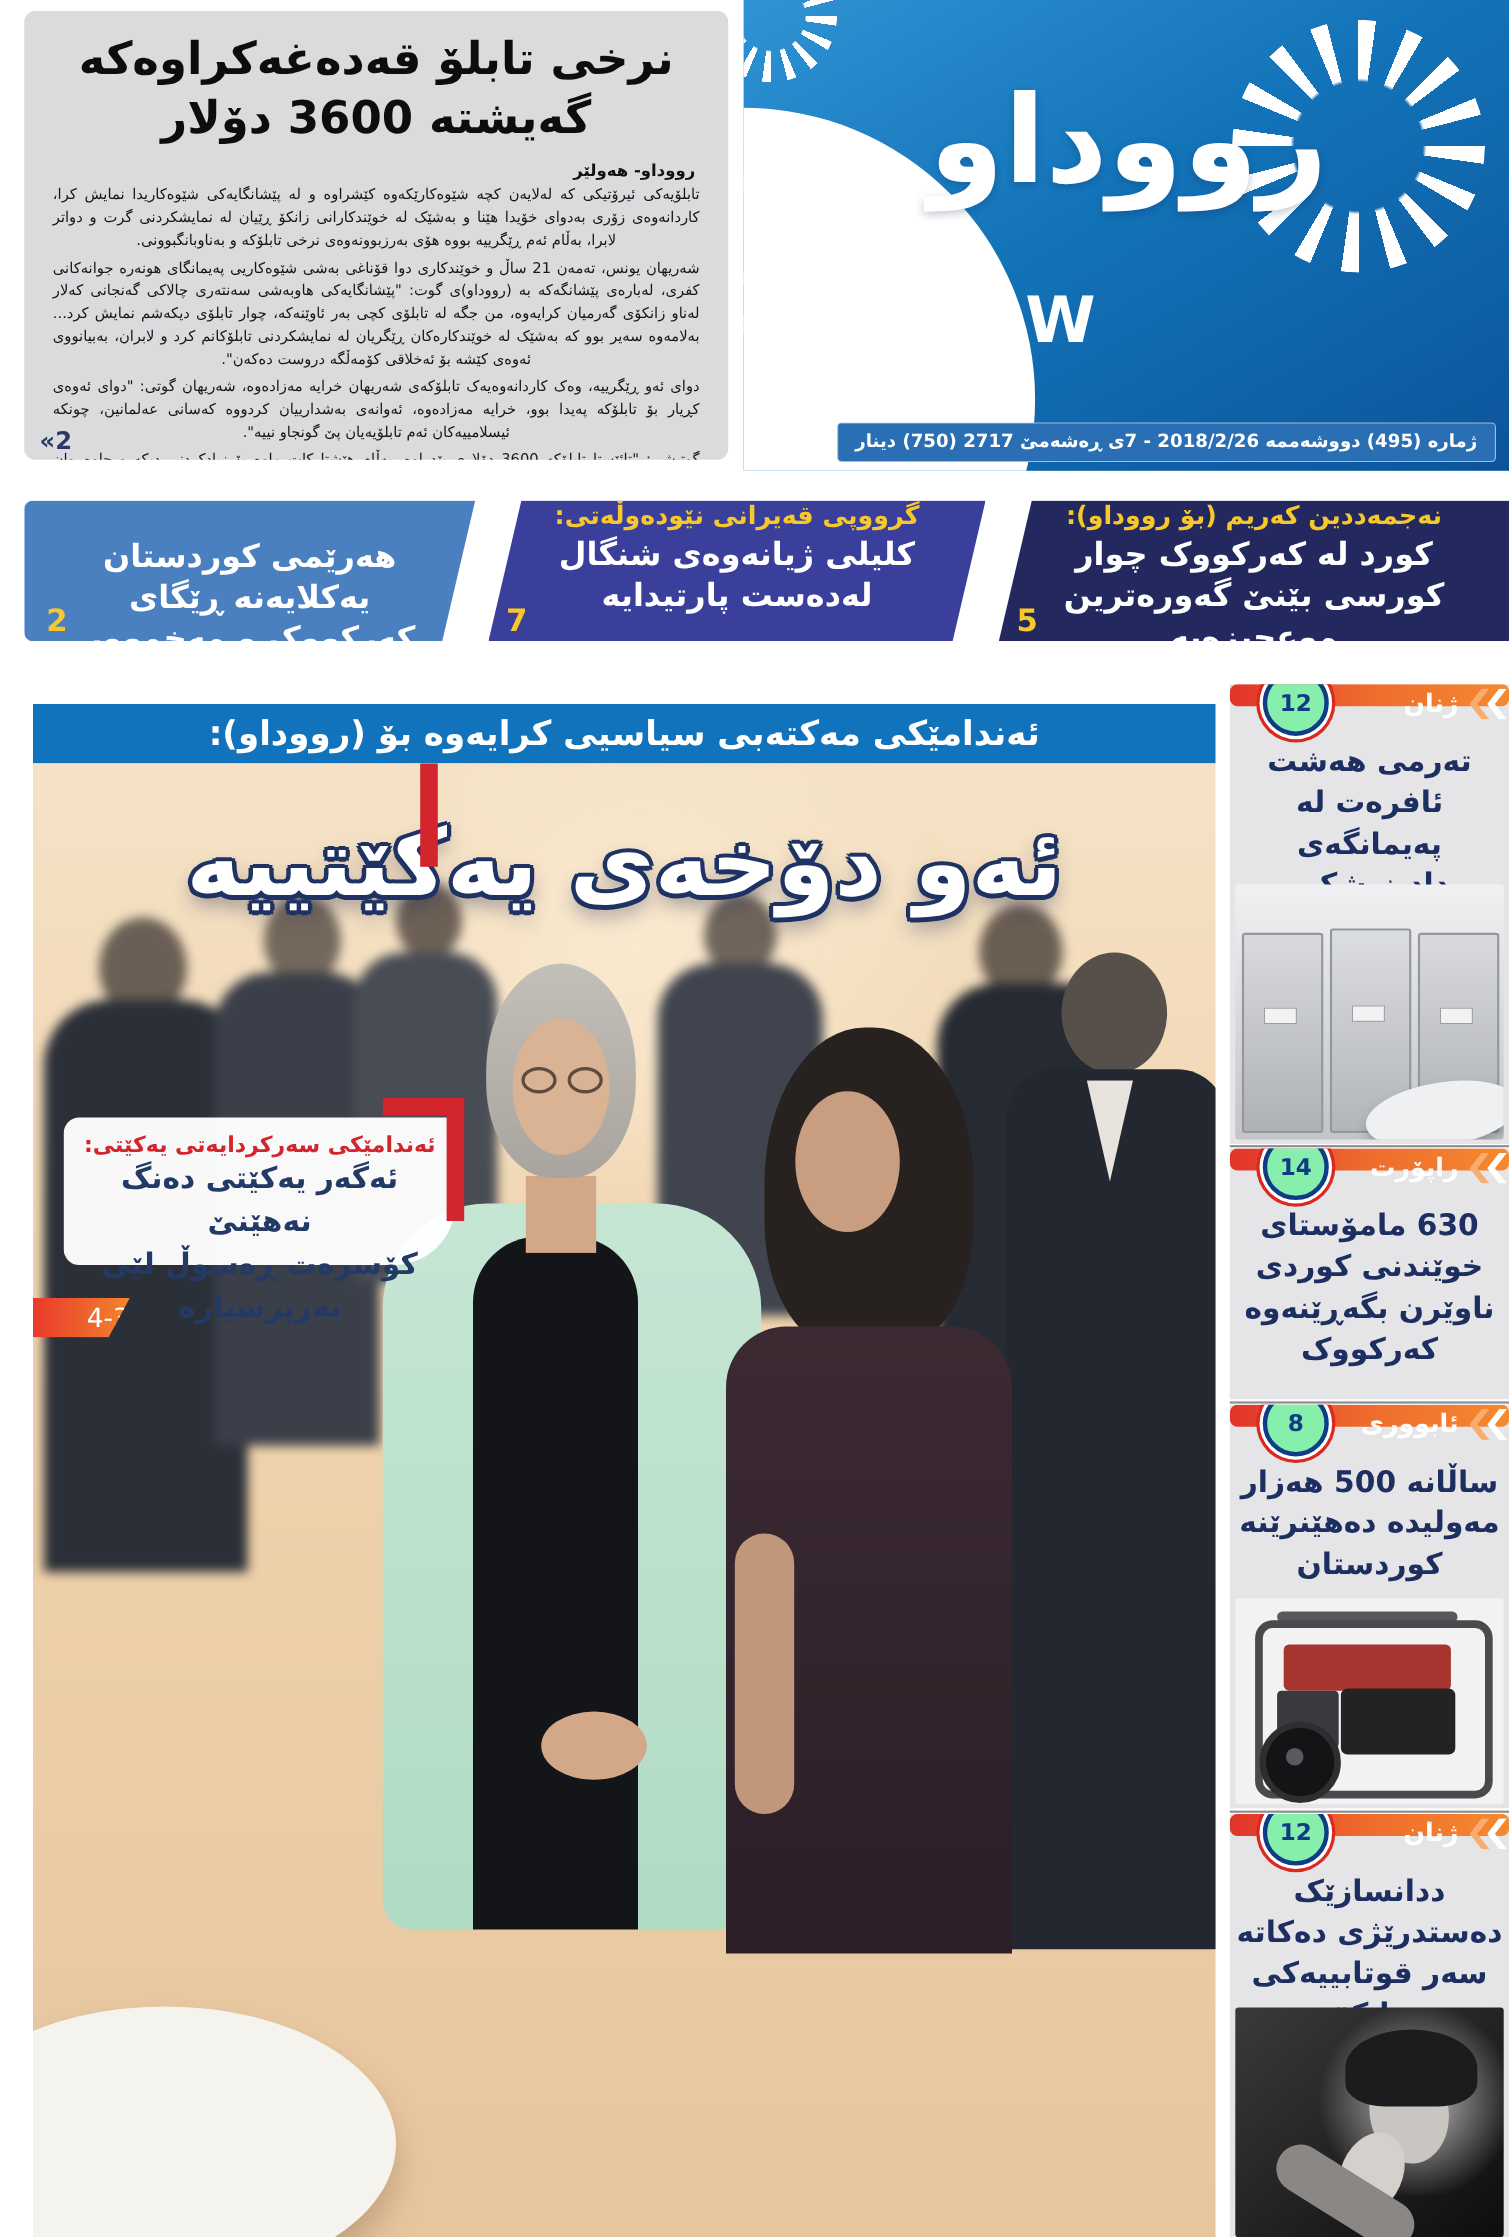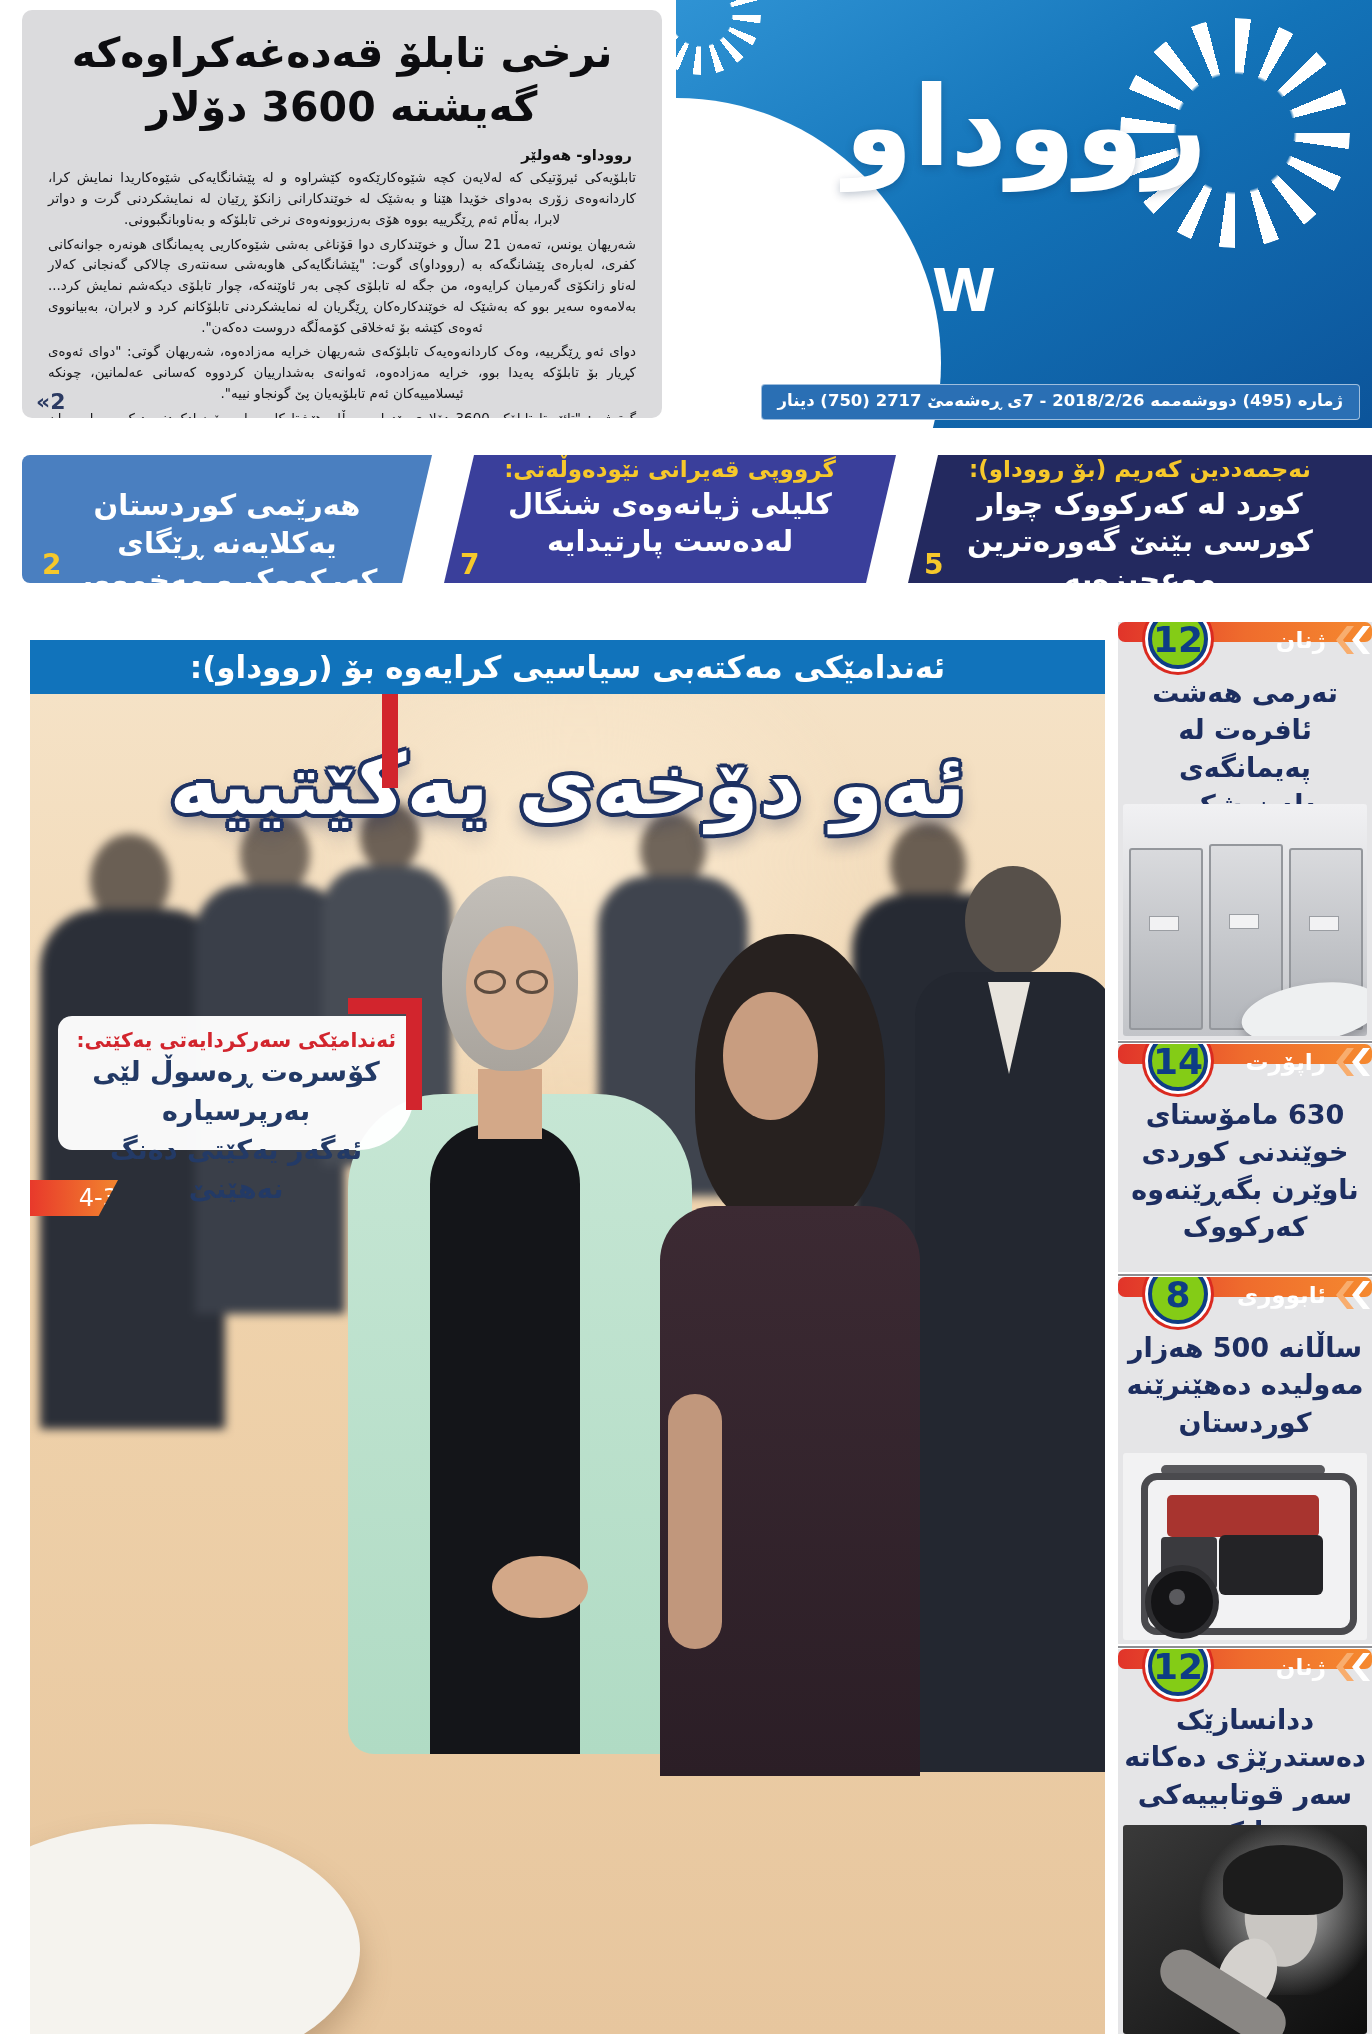--- a/index.html
+++ b/index.html
@@ -80,22 +80,22 @@
   .card{position:absolute;left:1118px;width:254px;background:#e5e5e7;overflow:hidden;}
   .card-head{position:absolute;top:0;left:0;right:0;height:20px;border-radius:7px;z-index:2;
              background:linear-gradient(90deg,#e1342a 0%,#ef6c2d 50%,#f5892f 100%);}
   .card-label{position:absolute;right:46px;top:0;line-height:36px;color:#fff;font-size:23px;
               font-weight:800;direction:rtl;}
   .chev{position:absolute;top:4px;width:20px;height:28px;
         clip-path:polygon(65% 0,100% 0,45% 50%,100% 100%,65% 100%,10% 50%);}
   .chev-w{right:2px;background:#ffffff;}
   .chev-o{right:18px;background:#f8ad6e;}
   .badge{position:absolute;left:30px;top:-13px;width:52px;height:52px;z-index:3;border-radius:50%;
-         background:#84cc16;border:4px solid #0e3d85;box-shadow:0 0 0 3px #fff,0 0 0 6px #da2a20;
-         color:#0e3d85;font-size:36px;font-weight:800;display:flex;align-items:center;justify-content:center;}
+         background:#86efac;border:4px solid #0e3d85;box-shadow:0 0 0 3px #fff,0 0 0 6px #da2a20;
+         color:#0e3d85;font-size:21px;font-weight:800;display:flex;align-items:center;justify-content:center;}
   .card-h{position:absolute;left:4px;right:4px;top:52px;color:#1d2e60;font-size:27px;font-weight:800;
           line-height:1.38;text-align:center;direction:rtl;}
   .card-img{position:absolute;left:5px;right:5px;bottom:4px;overflow:hidden;border-radius:3px;}
   .sb-divider{position:absolute;left:1118px;width:254px;height:2px;background:#8e8e92;}
 
   .shape{position:absolute;}
 </style>
 </head>
 <body>
 
@@ -185,22 +185,22 @@
 
     <div class="main-headline">
       <span style="display:block">ئەو دۆخەی یەکێتییە</span>
     </div>
 
     <div class="quote-accent-v" style="left:352px;right:auto;"></div>
     <div class="quote-box">
       <div class="quote-accent-v"></div>
       <div class="quote-accent-h"></div>
       <div class="quote-kicker">ئەندامێکی سەرکردایەتی یەکێتی:</div>
+      <div class="quote-line">ئەگەر یەکێتی دەنگ نەهێنێ</div>
       <div class="quote-line">کۆسرەت ڕەسوڵ لێی بەرپرسیارە</div>
-      <div class="quote-line">ئەگەر یەکێتی دەنگ نەهێنێ</div>
     </div>
     <div class="pages-tag">4-3</div>
   </div>
 
   <div class="card" style="top:622px;height:418px;">
     <div class="card-head">
       <span class="chev chev-o"></span>
       <span class="chev chev-w"></span>
       <span class="card-label">ژنان</span>
     </div>

